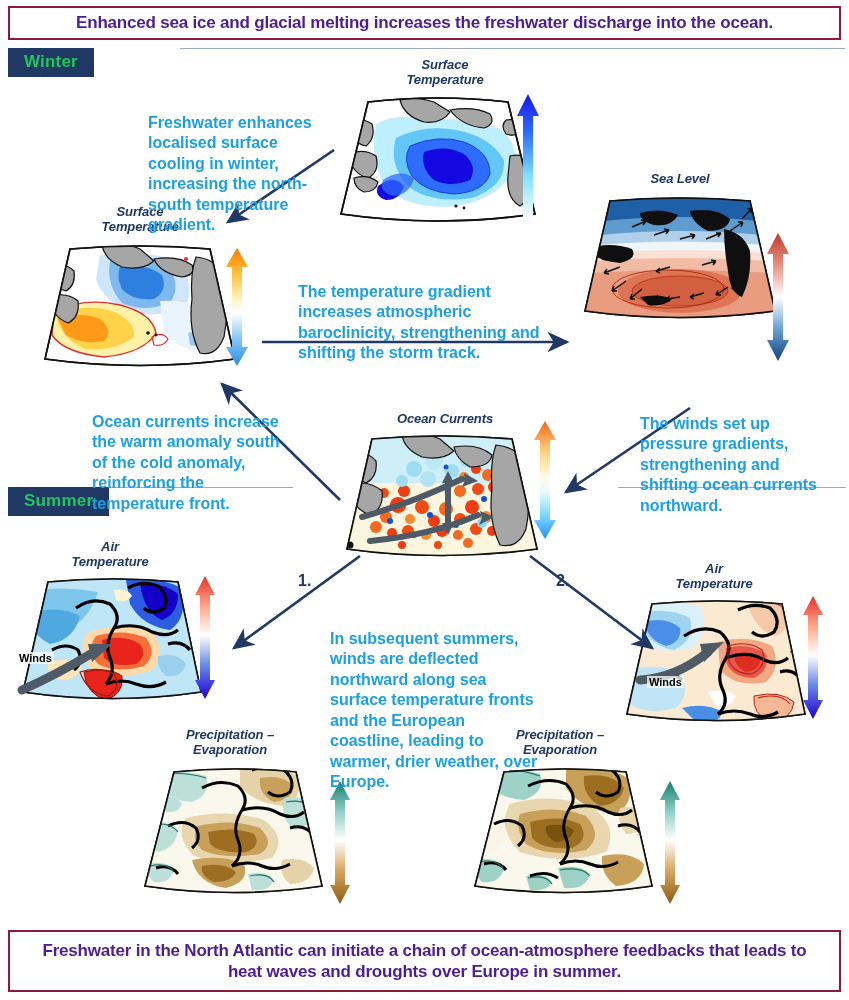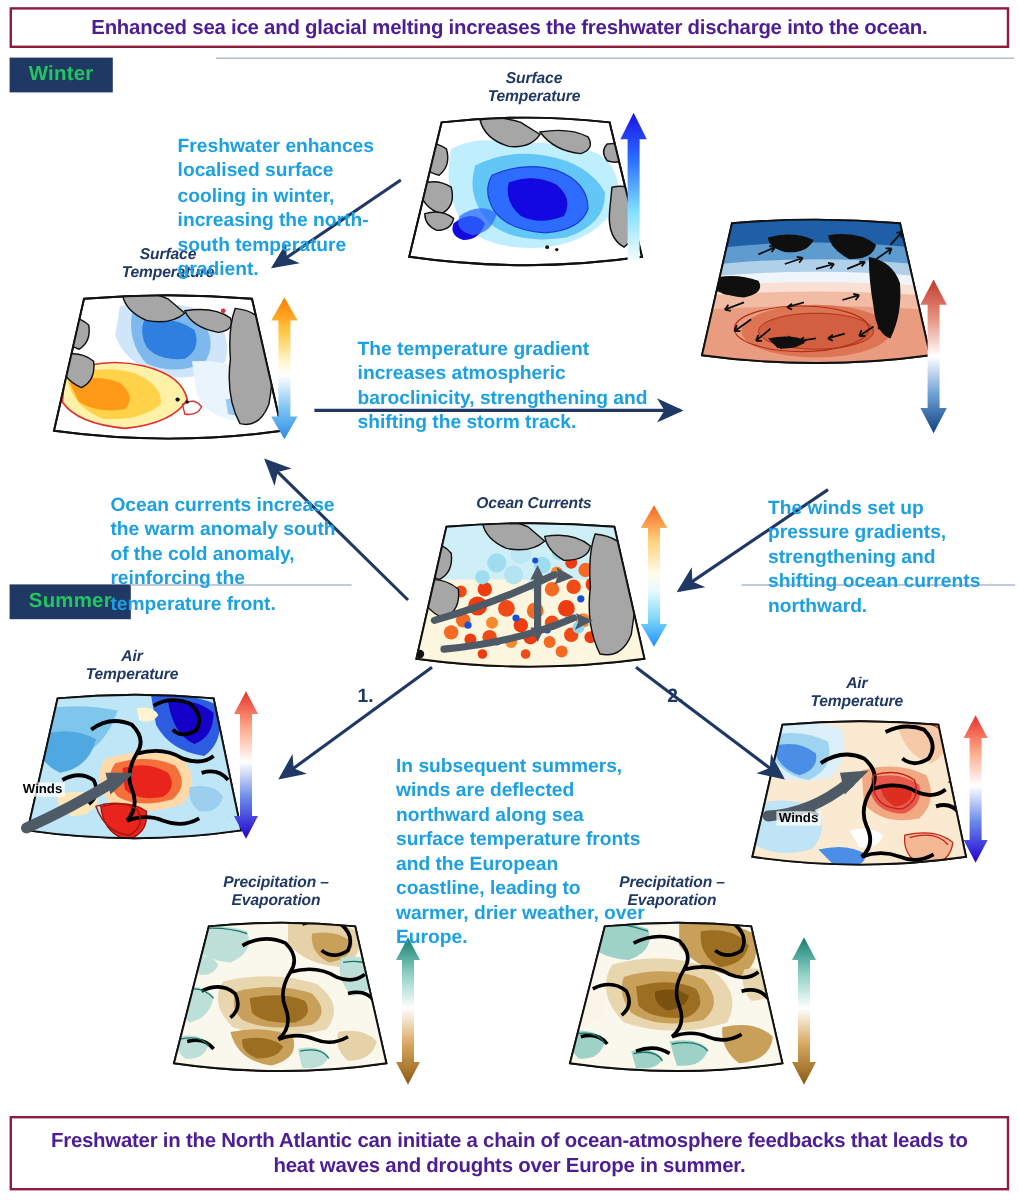--- a/index.html
+++ b/index.html
@@ -231,20 +231,21 @@
     </g>
   </svg>
 </div>
 
 <svg class="panel" style="left:222px; top:247px;" width="30" height="120" viewBox="0 0 30 120">
   <path d="M15,1 L26,20 L20,20 L20,100 L26,100 L15,119 L4,100 L10,100 L10,20 L4,20 Z" fill="url(#cbSST)"></path>
 </svg>
 
 <div class="panel" style="left:570px; top:172px; width:220px;">
   <div class="panel-title">
+    <div>Sea Level</div>
   </div>
   <svg width="220" height="140" viewBox="0 0 220 140">
     <g transform="translate(10,6)">
       <path d="M30,8 Q100,2 170,8 L195,118 Q100,131 5,118 Z" fill="#FFFFFF" stroke="#111" stroke-width="1.6"></path>
       <g clip-path="url(#sectorClipB)">
 
         <path d="M28,6 Q100,0 172,6 L178,30 Q100,22 24,30 Z" fill="#1E5FA8"></path>
         <path d="M24,28 Q100,20 178,28 L182,44 Q100,36 20,44 Z" fill="#5E9CD0"></path>
         <path d="M20,42 Q100,34 182,42 L185,54 Q100,47 17,54 Z" fill="#AFD0E8"></path>
         <path d="M17,52 Q100,45 185,52 L187,62 Q100,56 15,62 Z" fill="#EFF6FB"></path>

